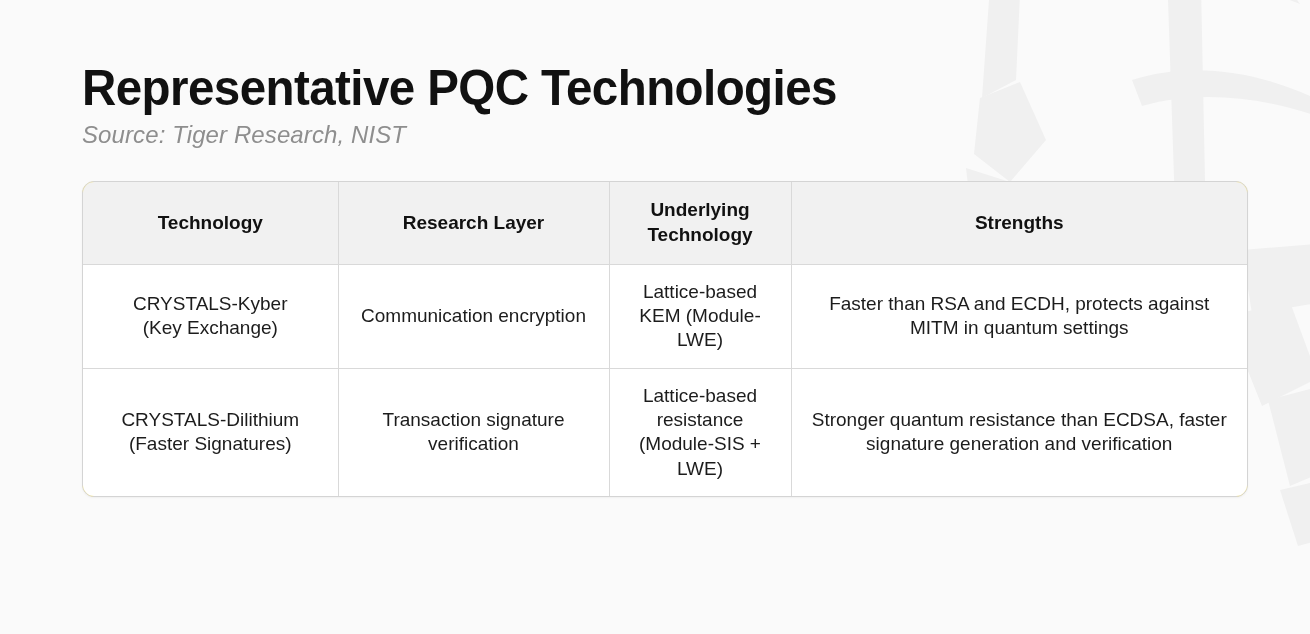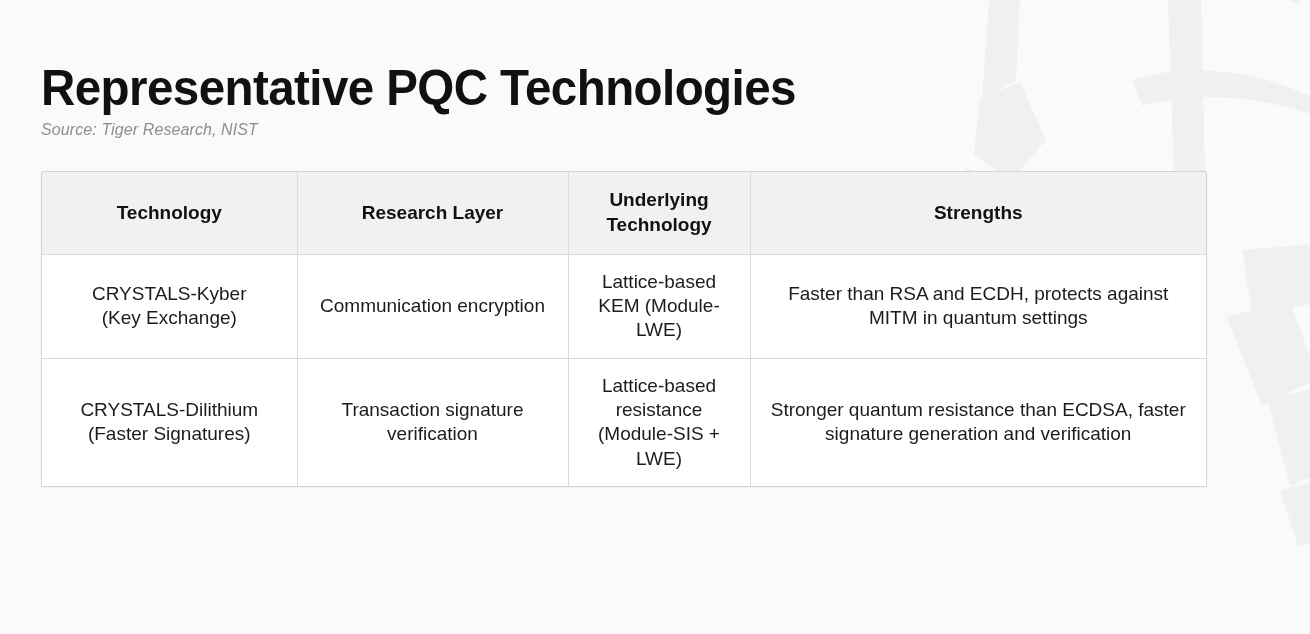--- a/index.html
+++ b/index.html
@@ -24,50 +24,50 @@
     height: 620px;
     opacity: 1;
     pointer-events: none;
     z-index: 0;
   }
 
   
   .page {
     position: relative;
     z-index: 1;
-    padding: 62px 56px 0 41px;
+    padding: 62px 56px 0 82px;
     box-sizing: border-box;
   }
 
   .title {
     font-size: 50px;
     line-height: 1.06;
     font-weight: 700;
     letter-spacing: -0.6px;
     color: #111111;
     margin: 0 0 6px 0;
     font-family: "Liberation Sans", sans-serif;
     transform: scaleX(0.95);
     transform-origin: left center;
     white-space: nowrap;
   }
 
   .subtitle {
-    font-size: 16px;
+    font-size: 24px;
     font-style: italic;
     color: #8e8e8e;
     margin: 0 0 32px 0;
     letter-spacing: 0.1px;
   }
 
   
   .table-wrap {
     width: 1164px;
     border: 1px solid #d4d4d4;
-    border-radius: 2px;
+    border-radius: 12px;
     overflow: hidden;
     background: #fde047;
     box-shadow: 0 1px 2px rgba(0,0,0,0.045);
   }
 
   table.pqc {
     width: 100%;
     border-collapse: collapse;
     table-layout: fixed;
   }

